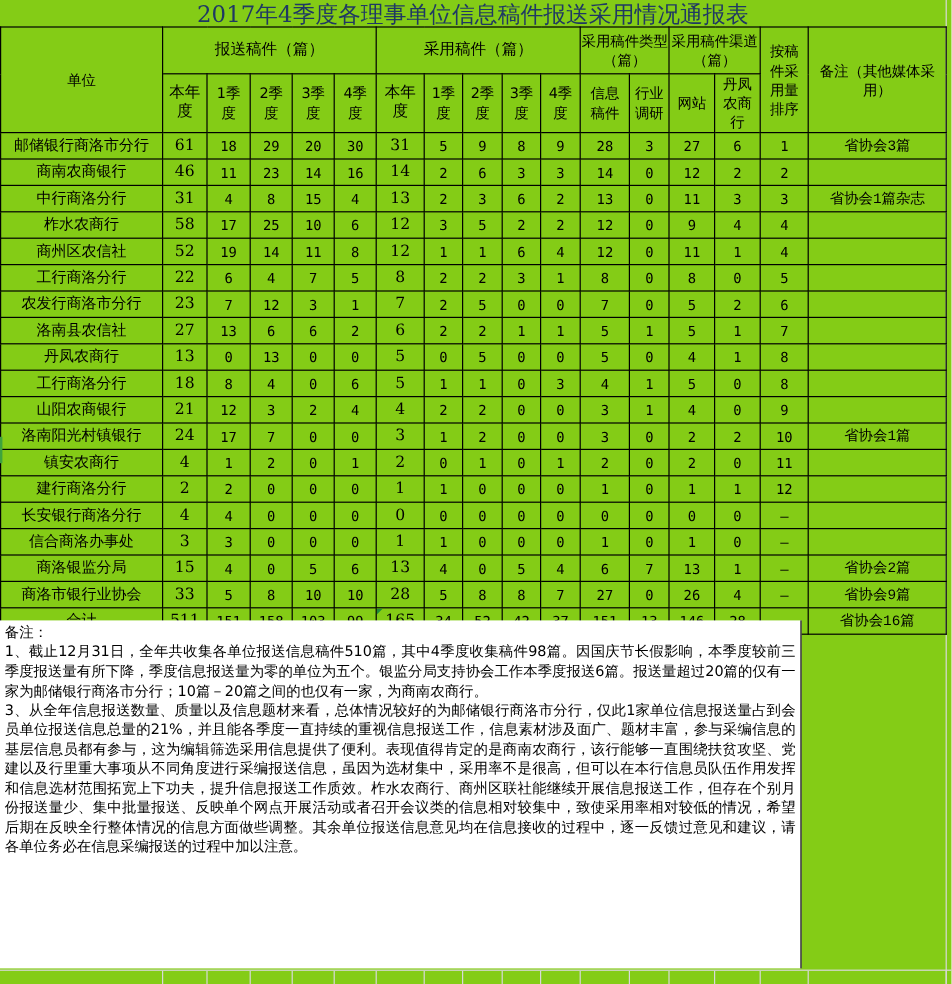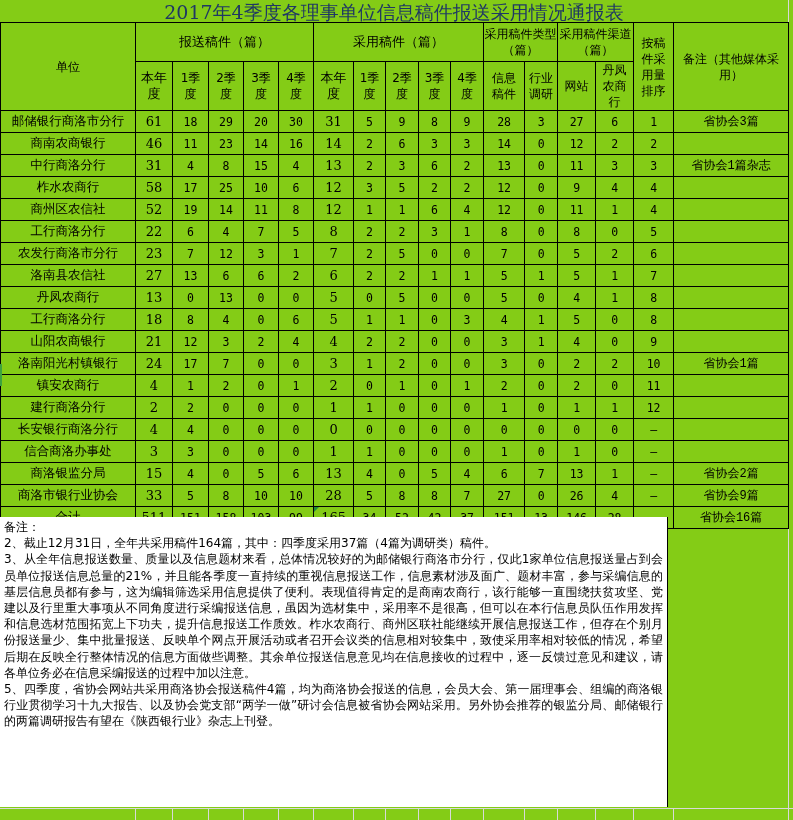--- a/index.html
+++ b/index.html
@@ -450,23 +450,22 @@
           <td></td>
           <td class="remark">省协会16篇</td>
         </tr>
       </tbody>
   </table>
 
   <span class="row-edge" style="top:364px;height:22px"></span>
 
   <div class="notes">
     <p>备注：</p>
-    <p>2、截止12月31日，全年共采用稿件164篇，其中：四季度采用37篇（4篇为调研类）稿件。</p>
+    <p>1、截止12月31日，全年共收集各单位报送信息稿件510篇，其中4季度收集稿件98篇。因国庆节长假影响，本季度较前三季度报送量有所下降，季度信息报送量为零的单位为五个。银监分局支持协会工作本季度报送6篇。报送量超过20篇的仅有一家为邮储银行商洛市分行；10篇－20篇之间的也仅有一家，为商南农商行。</p>
     <p>3、从全年信息报送数量、质量以及信息题材来看，总体情况较好的为邮储银行商洛市分行，仅此1家单位信息报送量占到会员单位报送信息总量的21%，并且能各季度一直持续的重视信息报送工作，信息素材涉及面广、题材丰富，参与采编信息的基层信息员都有参与，这为编辑筛选采用信息提供了便利。表现值得肯定的是商南农商行，该行能够一直围绕扶贫攻坚、党建以及行里重大事项从不同角度进行采编报送信息，虽因为选材集中，采用率不是很高，但可以在本行信息员队伍作用发挥和信息选材范围拓宽上下功夫，提升信息报送工作质效。柞水农商行、商州区联社能继续开展信息报送工作，但存在个别月份报送量少、集中批量报送、反映单个网点开展活动或者召开会议类的信息相对较集中，致使采用率相对较低的情况，希望后期在反映全行整体情况的信息方面做些调整。其余单位报送信息意见均在信息接收的过程中，逐一反馈过意见和建议，请各单位务必在信息采编报送的过程中加以注意。</p>
-    <p>5、四季度，省协会网站共采用商洛协会报送稿件4篇，均为商洛协会报送的信息，会员大会、第一届理事会、组编的商洛银行业贯彻学习十九大报告、以及协会党支部“两学一做”研讨会信息被省协会网站采用。另外协会推荐的银监分局、邮储银行的两篇调研报告有望在《陕西银行业》杂志上刊登。</p>
   </div>
 
   <div class="bottom-grid">
     <span style="left:135px"></span>
     <span style="left:172px"></span>
     <span style="left:208px"></span>
     <span style="left:243px"></span>
     <span style="left:278px"></span>
     <span style="left:313px"></span>
     <span style="left:353px"></span>

